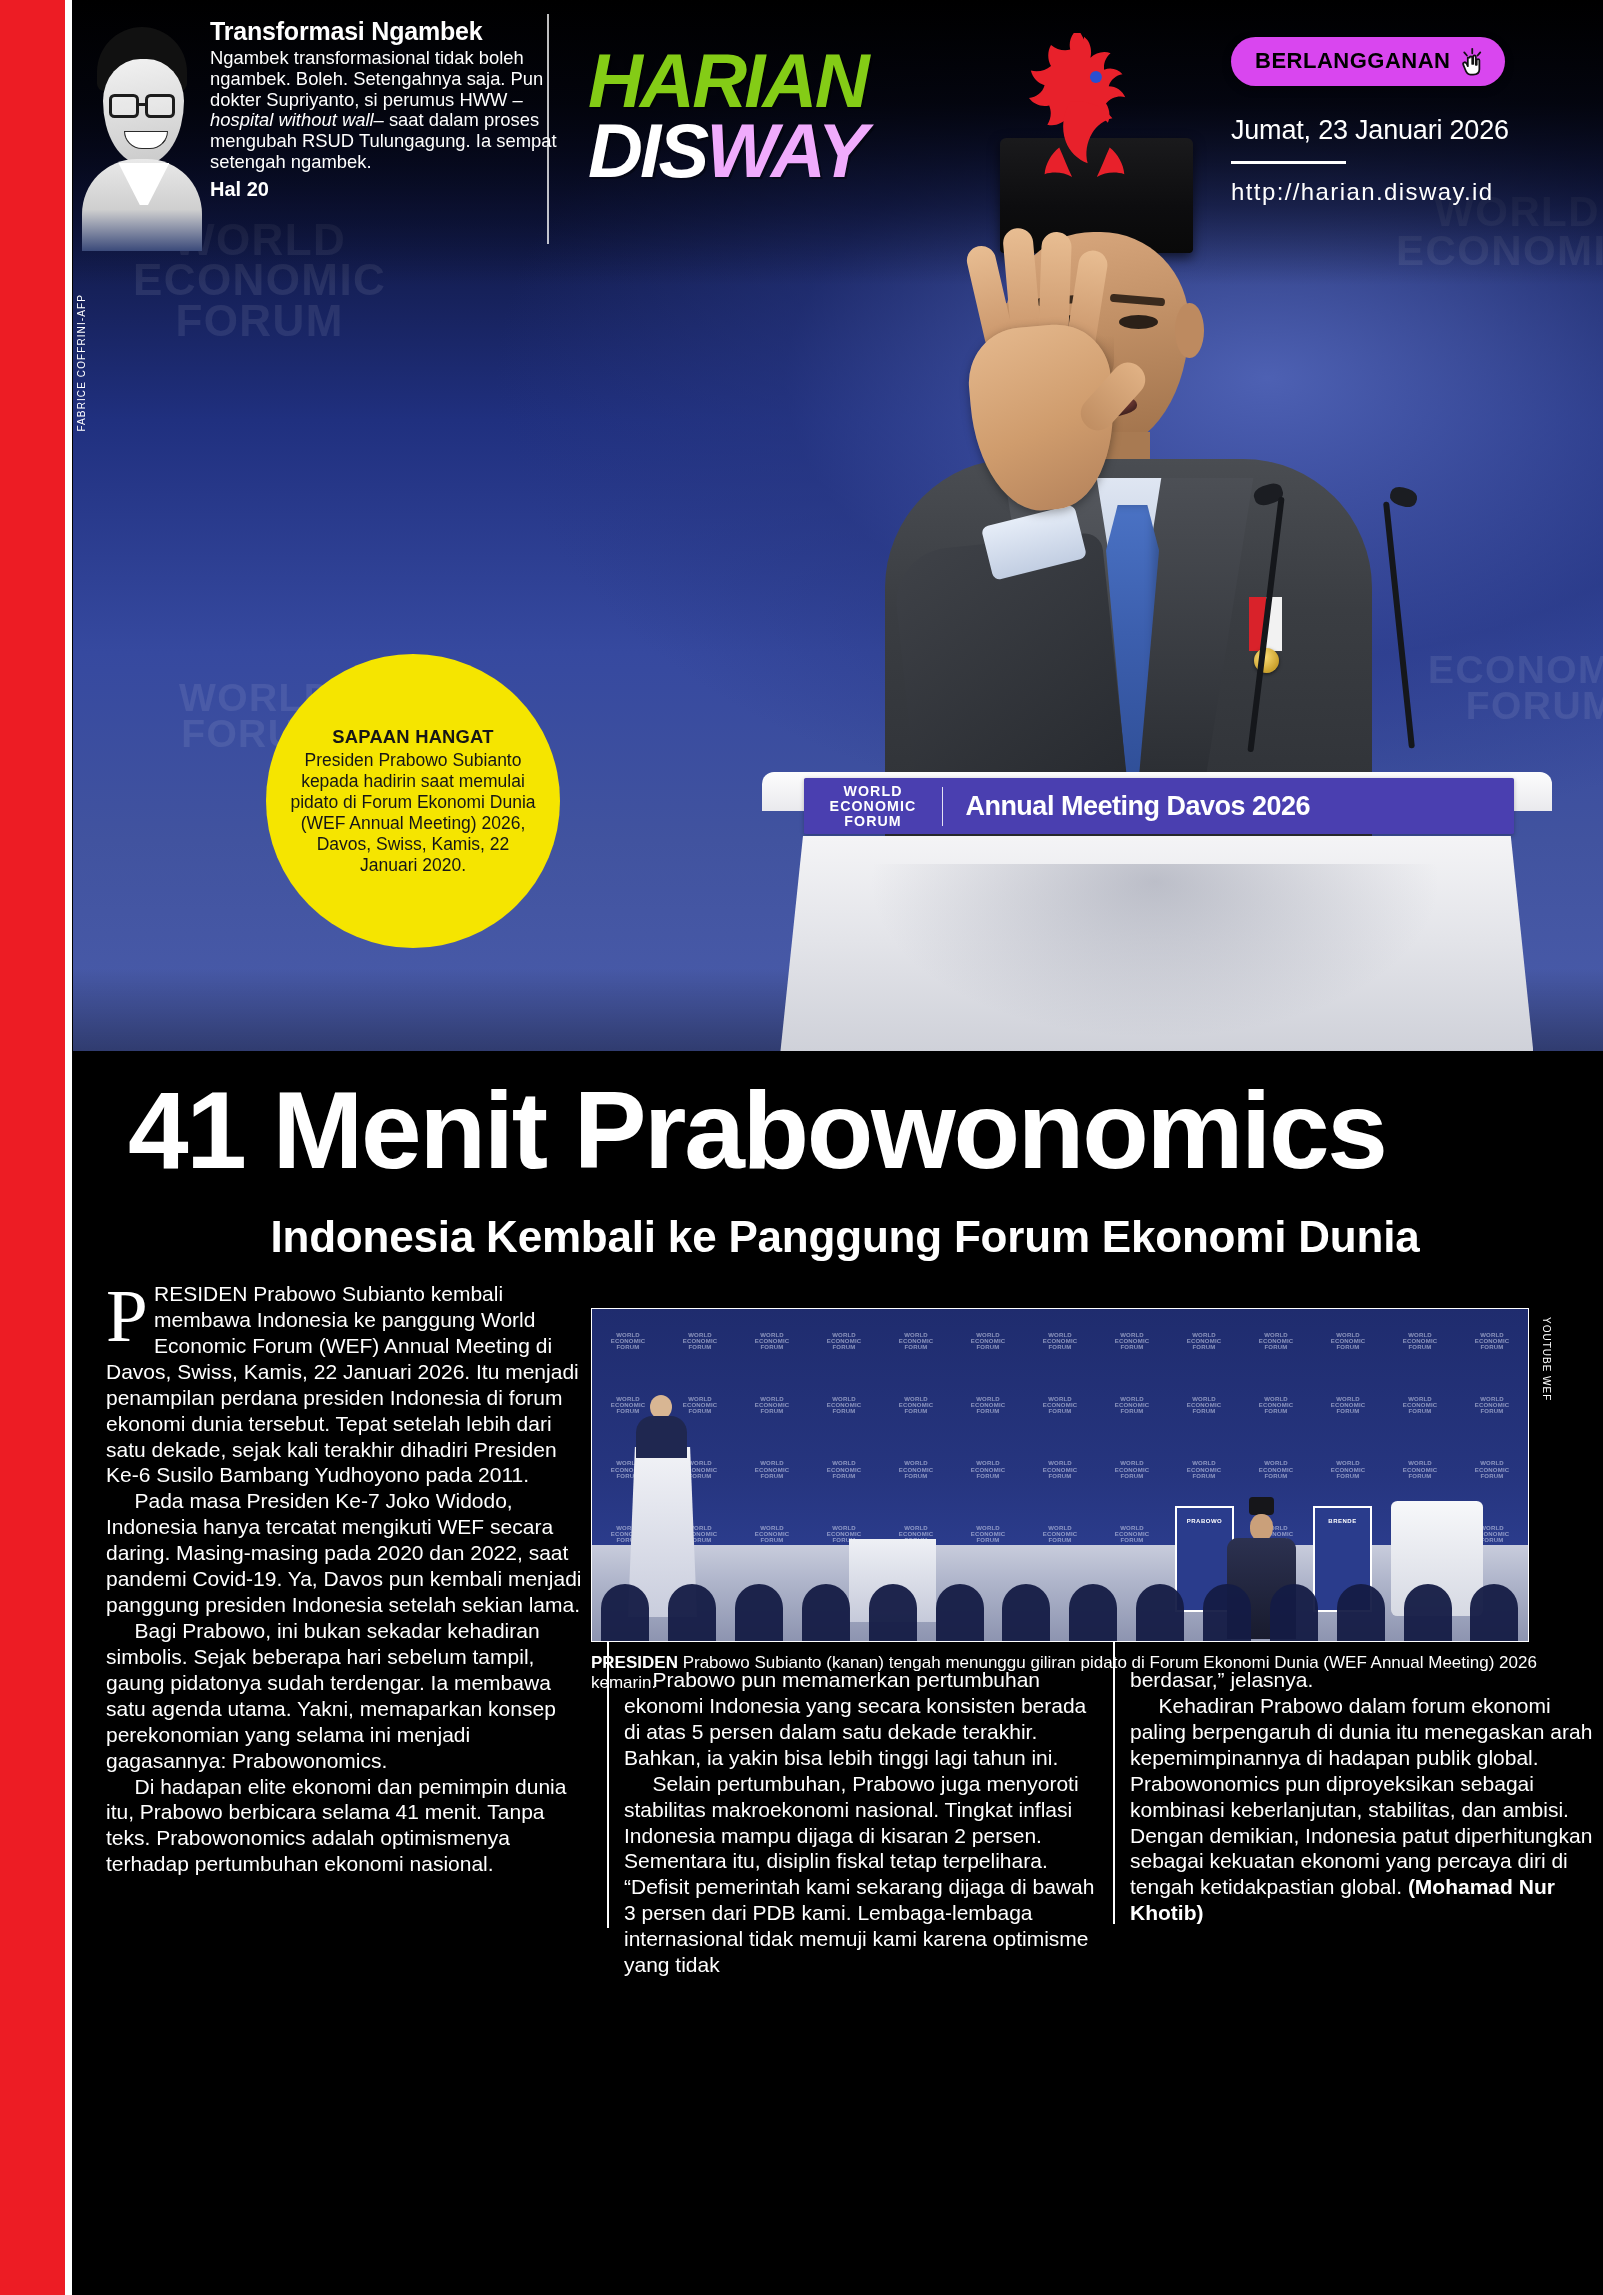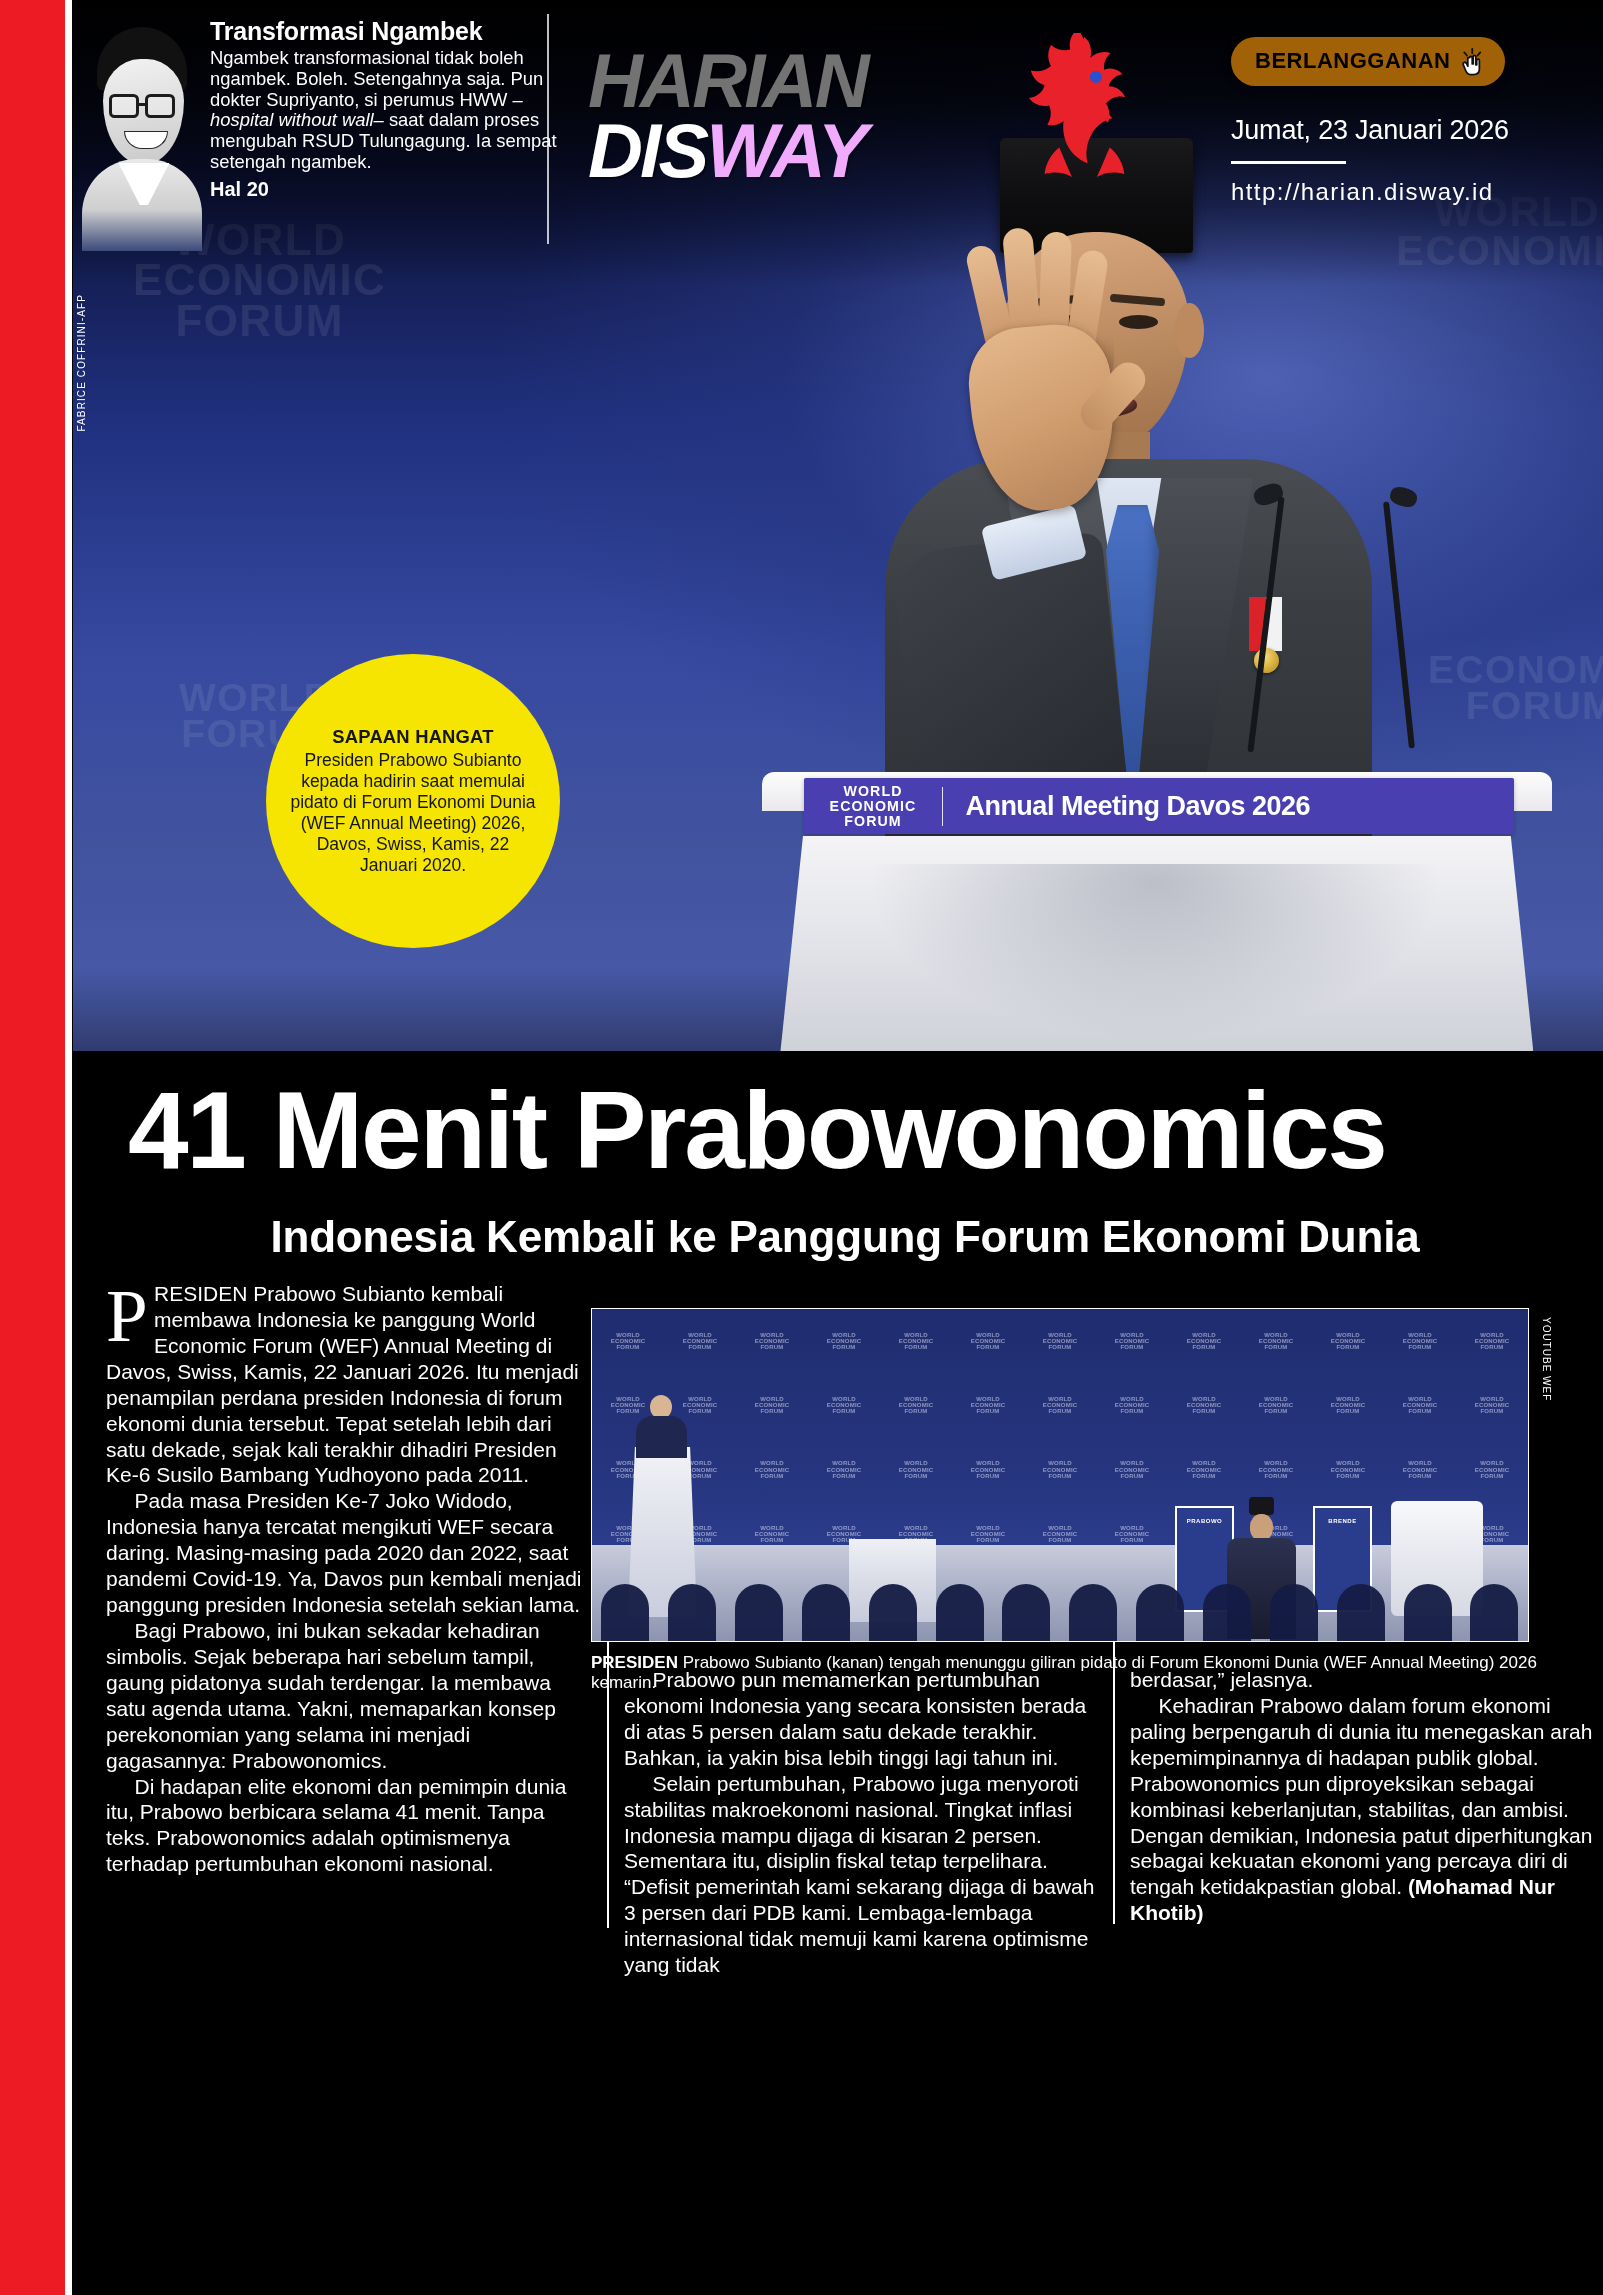--- a/index.html
+++ b/index.html
@@ -233,37 +233,37 @@
   .teaser-rule{
     position:absolute; left:547px; top:13.8px; width:1.8px; height:230px;
     background:rgba(255,255,255,.75); z-index:26;
   }
 
   
   .masthead{ position:absolute; left:588px; top:37px; width:983px; height:239px; z-index:28; }
   .logo-wrap{ position:absolute; left:0; top:9.2px; width:606px; }
   .logo-line1{
     font-size:76px; font-weight:800; font-style:italic; letter-spacing:-2.8px;
-    line-height:.92; color:#737373; text-shadow:2.3px 2.3px 0 rgba(0,0,0,.35);
+    line-height:.92; color:#84cc16; text-shadow:2.3px 2.3px 0 rgba(0,0,0,.35);
   }
   .logo-line2{
     font-size:76px; font-weight:800; font-style:italic; letter-spacing:-2.8px;
     line-height:.92; text-shadow:2.3px 2.3px 0 rgba(0,0,0,.35);
   }
   .logo-dis{ color:#fff; }
   .logo-way{ color:#f0abfc;margin-top:15px; }
   .logo-bird{
     position:absolute; left:427px; top:-13px; width:138px; height:165px;
   }
   .bird-svg{ width:138px; height:165px; }
 
   .mh-right{ position:absolute; left:643px; top:0; width:340px; }
   .subscribe{
     display:inline-flex; align-items:center; gap:7.3px;
-    background:#a16207; color:#000; border-radius:46px;
+    background:#d946ef; color:#000; border-radius:46px;
     padding:10px 18.4px 10px 24px; box-shadow:0 2.8px 8.3px rgba(0,0,0,.4);
   }
   .subscribe-label{ font-size:22px; font-weight:800; letter-spacing:0.5px; }
   .cursor-icon{ width:28.5px; height:28.5px; }
   .mh-date{
     margin-top:29px; font-size:27px; font-weight:500; color:#fff;
     letter-spacing:-0.2px;
   }
   .mh-rule{ width:115px; height:3.2px; background:#fff; margin:15.6px 0 13.8px; }
   .mh-url{

